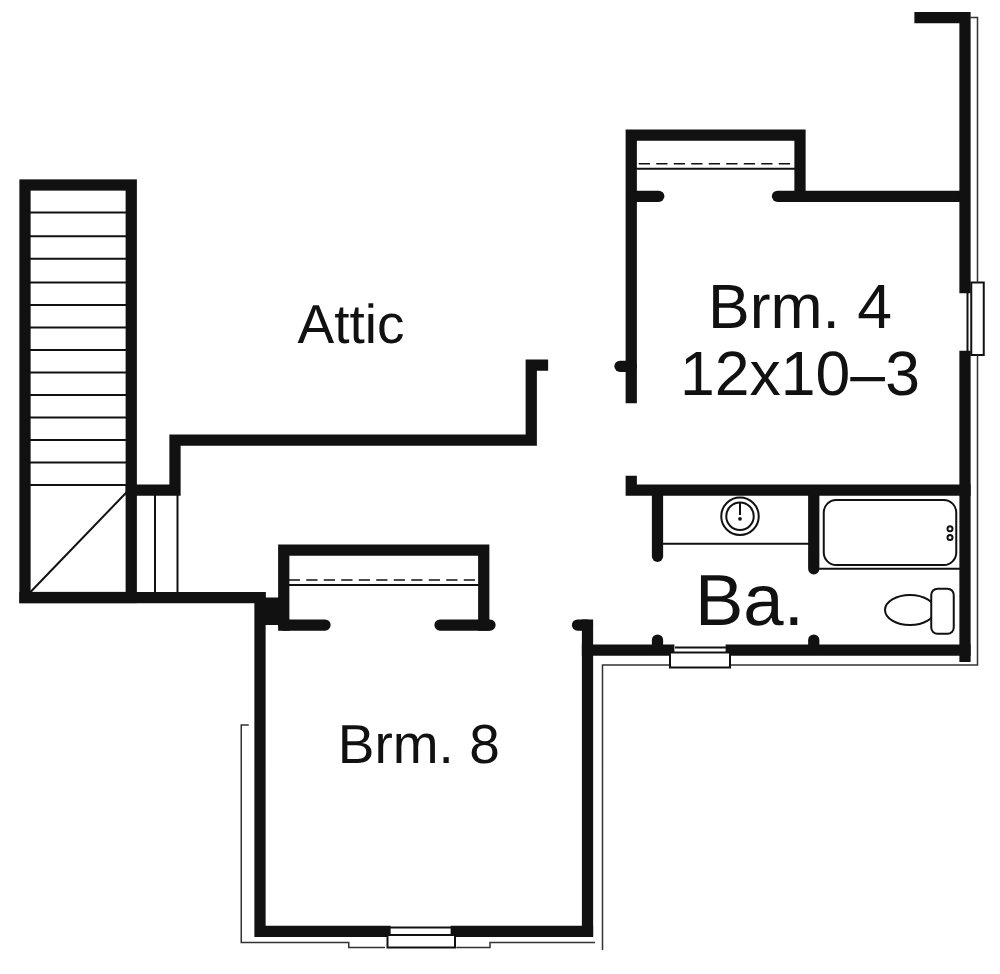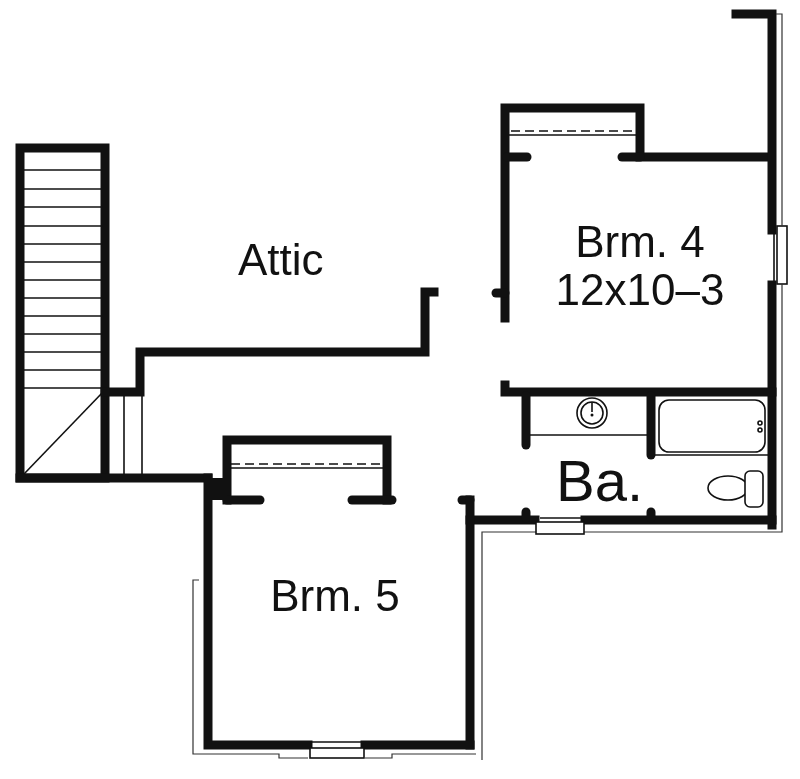--- a/index.html
+++ b/index.html
@@ -113,24 +113,24 @@
     <line class="thin" x1="312" y1="742" x2="362" y2="742"></line>
     <polyline class="outline" points="199,580 193,580 193,754 279,754 279,758 308,758"></polyline>
     <polyline class="outline" points="365,758 392,758 392,754 476,754"></polyline>
   </g>
 </svg>
 
 <div class="label" style="left:238px; top:192px; font-size:44px;margin-top:44px;">
   <div>Attic</div>
 </div>
 
-<div class="label" style="left:540px; top:218px; width:200px; font-size:44px;">
+<div class="label" style="left:540px; top:218px; width:200px; font-size:50px;">
   <div>Brm. 4</div>
   <div>12x10–3</div>
 </div>
 
 <div class="label" style="left:556px; top:450px; font-size:58px;">
   <div>Ba.</div>
 </div>
 
 <div class="label" style="left:230px; top:572px; width:210px; font-size:44px;">
-  <div>Brm. 5</div>
+  <div>Brm. 8</div>
 </div>
 
 </body></html>

